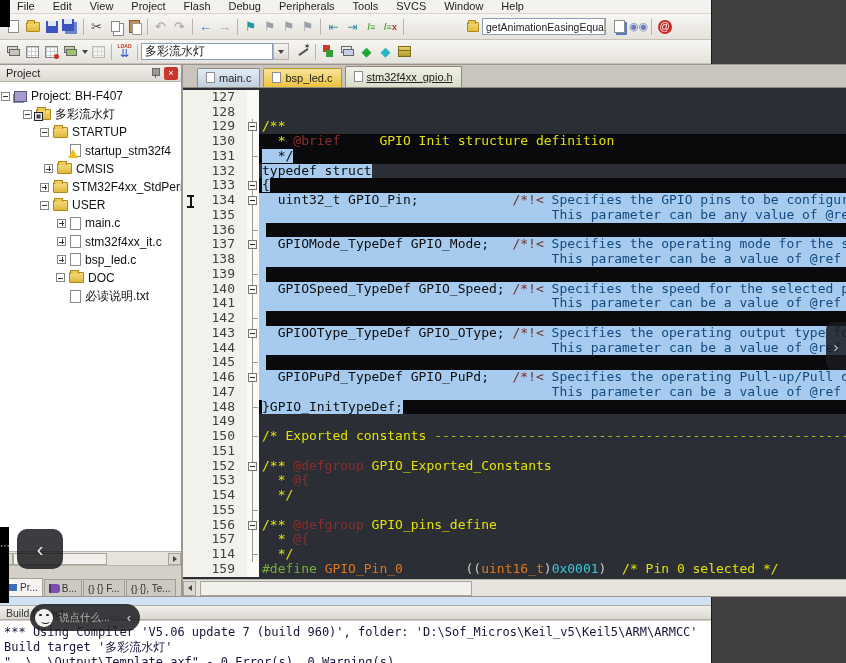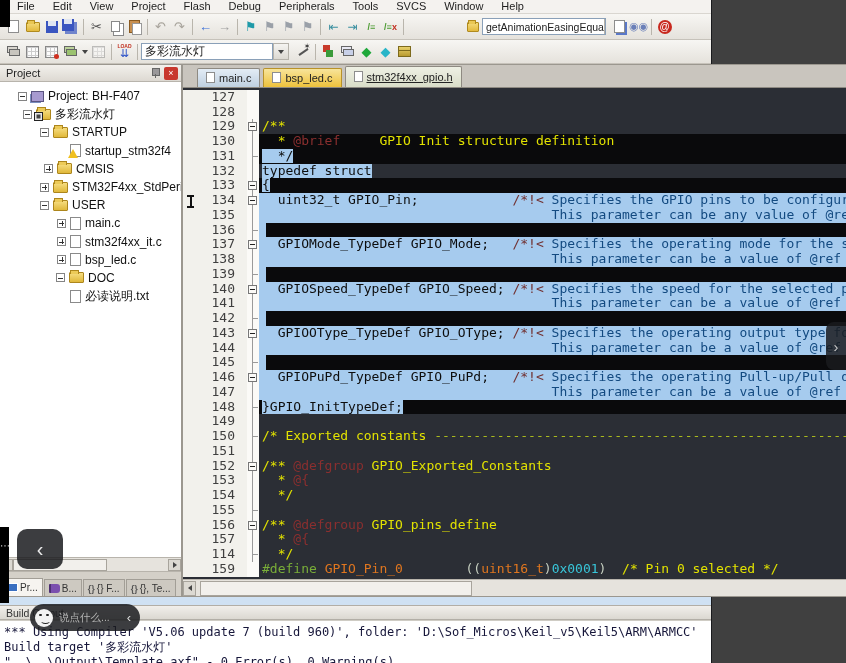--- a/index.html
+++ b/index.html
@@ -72,21 +72,21 @@
   .tico.folder-target::after{content:"";position:absolute;left:-3px;bottom:-2px;width:7px;height:7px;background:#444;border:1px solid #222;box-shadow:inset 0 0 0 1.5px #e8e8e8}
   .tico.file{width:11px;height:13px;background:#fff;border:1px solid #8a8a8a}
   .tico.file-warn{width:11px;height:13px;background:#fff;border:1px solid #8a8a8a}
   .tico.file-warn::after{content:"";position:absolute;left:-3px;bottom:-2px;width:0;height:0;border-left:5px solid transparent;border-right:5px solid transparent;border-bottom:9px solid #f0c020}
   .tico.target{width:13px;height:11px;background:#a79ad0;border:1px solid #5a5480;box-shadow:-2px 2px 0 -1px #7c8fc0}
   .pscroll{height:14px;background:#e6e3dd;border-top:1px solid #b8b4ac;display:flex;align-items:center;position:relative}
   .sarrow{width:13px;height:12px;background:#dcd9d2;border:1px solid #a8a49c;display:flex;align-items:center;justify-content:center;flex:none}
   .tri-l{width:0;height:0;border-top:3px solid transparent;border-bottom:3px solid transparent;border-right:4px solid #444}
   .tri-r{width:0;height:0;border-top:3px solid transparent;border-bottom:3px solid transparent;border-left:4px solid #444}
   .thumb{height:12px;background:#f2f0ec;border:1px solid #a8a49c}
-  .ptabs{height:25px;background:var(--chrome);display:flex;align-items:flex-end;padding-left:2px;border-top:1px solid #b8b4ac}
+  .ptabs{height:31px;background:var(--chrome);display:flex;align-items:flex-end;padding-left:2px;border-top:1px solid #b8b4ac}
   .ptab{height:17px;display:flex;align-items:center;font-size:10px;color:#333;padding:0 4px;border:1px solid #a29e96;border-bottom:none;background:#cdc9c1;margin-right:1px;white-space:nowrap}
   .ptab.active{background:#f6f4f0;height:18px}
   .pi{width:11px;height:9px;margin-right:2px;flex:none}
   .pi.project{background:#3a6fc0;box-shadow:inset 0 0 0 1px #fff,inset 0 0 0 2px #3a6fc0}
   .pi.books{background:#7a4fae;border-radius:1px 3px 3px 1px;border-left:2px solid #4d2f74}
   .pi.braces{background:none;color:#555;font-size:9px;font-weight:bold;width:auto}
   .splitter{width:4px;background:var(--chrome)}
 
   
   .editor{flex:1;display:flex;flex-direction:column;border:1px solid #9b978f;border-right:none;background:var(--chrome)}
@@ -307,21 +307,21 @@
     </div>
 
     <div class="main">
       <div class="ppanel">
         <div class="phead">
           <span class="ttl">Project</span>
           <span class="pin"></span>
           <span class="pclose">×</span>
         </div>
         <div class="tree" id="ptree">
-            <div class="trow" style="padding-left: 18px;">
+            <div class="trow" style="padding-left: 1px;">
               <span class="exp"></span>
               <span class="tico target"></span>
               <span>Project: BH-F407</span>
             </div>
             <div class="trow" style="padding-left: 23px;">
               <span class="exp"></span>
               <span class="tico folder folder-target"></span>
               <span>多彩流水灯</span>
             </div>
             <div class="trow" style="padding-left: 40px;">

